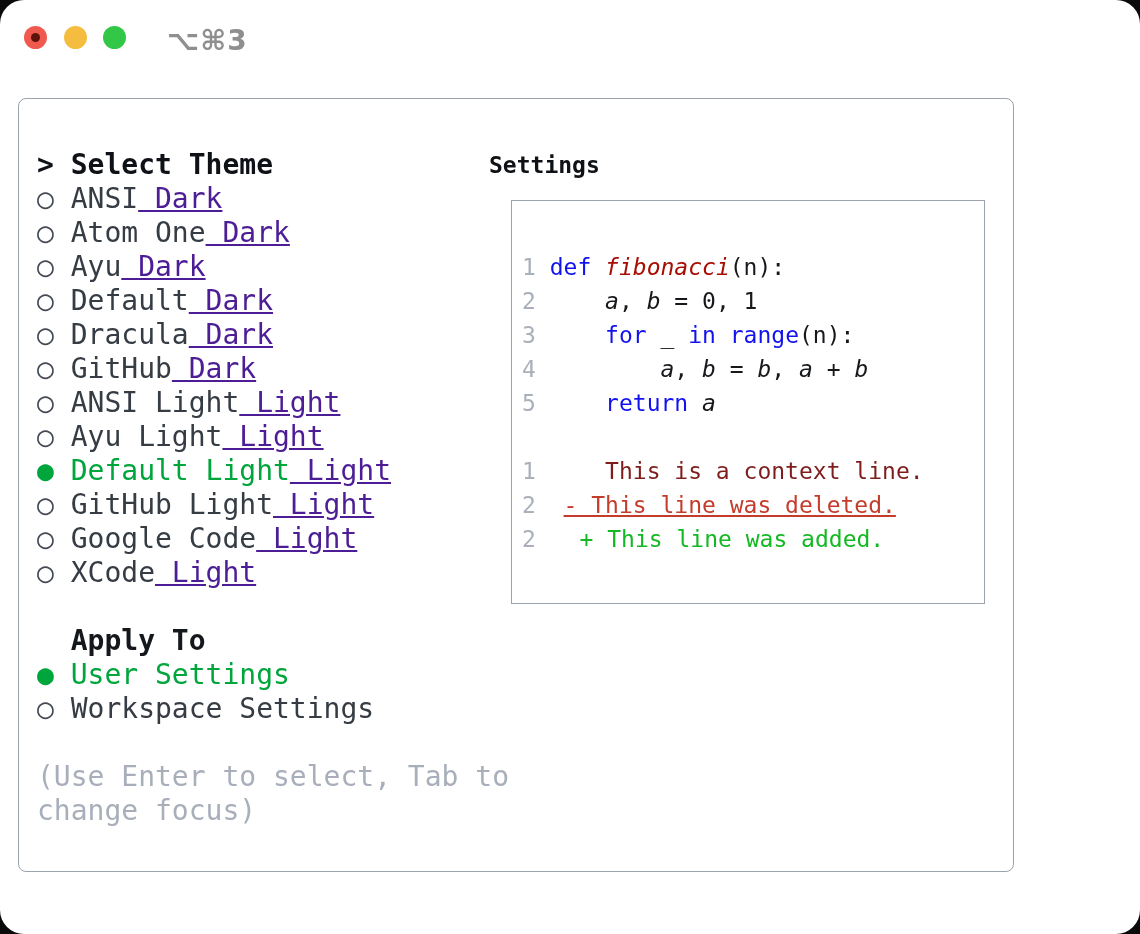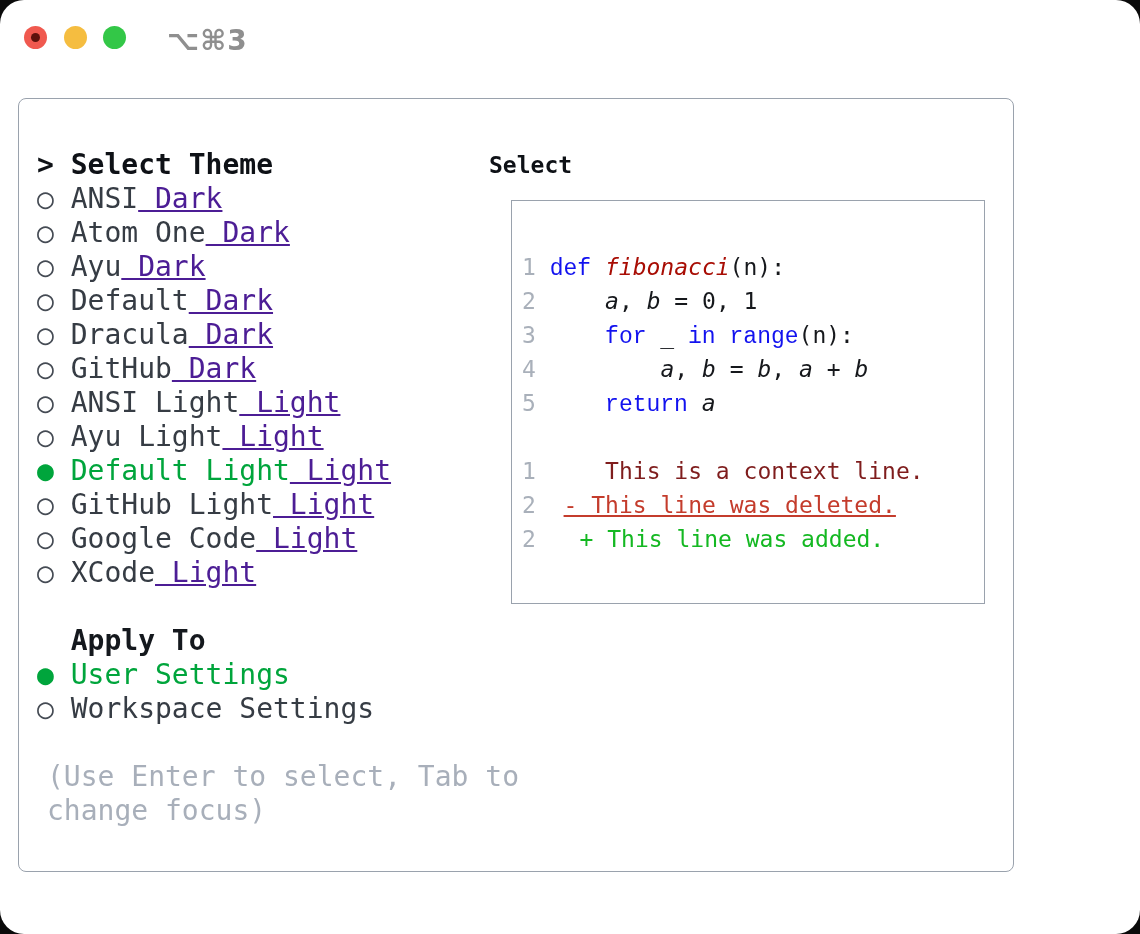--- a/index.html
+++ b/index.html
@@ -44,39 +44,39 @@
     position: absolute; left: 37px; top: 148px;
     font-size: 28px; line-height: 34px; white-space: pre;
     color: #363c44;
   }
   .row { height: 34px; }
   .prompt, .list-title { font-weight: 700; color: #0e1116; }
   .variant { color: #4c1d95; text-decoration: underline; }
   .radio { color: #454b54; }
   .sel .radio, .sel .opt-label { color: #00a53c; }
   .apply-title { color: #14181d; font-weight: bold; }
-  .hint { color: #a8afba; margin-left: 10px; }
+  .hint { color: #a8afba; }
 
   
   .preview-title {
     position: absolute; left: 489px; top: 148px;
     font-size: 23px; line-height: 34px; font-weight: 700; color: #0e1116;
   }
   .preview-box {
     position: absolute; left: 511px; top: 200px;
     width: 474px; height: 404px;
     border: 1.5px solid #9aa2ad;
     background: #ffffff;
     padding: 49px 0 0 10px;
     overflow: hidden;
   }
   .code { font-size: 23px; line-height: 34px; white-space: pre; color: #16181c; }
   .code .cl { height: 34px; }
   .ln  { color: #a9b0ba; }
-  .kw  { color: #1212ef; font-family: Liberation Mono, monospace; }
+  .kw  { color: #1212ef; }
   .fn  { color: #a80d04; font-style: italic; }
   .var { font-style: italic; }
   .ctx { color: #7f1d1d; }
   .del { color: #c43c2c; text-decoration: underline; }
   .add { color: #14b822; margin-left: 16px; }
 </style>
 </head>
 <body>
 
 <div class="window">
@@ -85,19 +85,19 @@
     <div class="tl-btn close"></div>
     <div class="tl-btn min"></div>
     <div class="tl-btn zoom"></div>
     <div class="win-title">⌥⌘3</div>
   </div>
 
   <div class="panel"></div>
 
   <div class="left-col" id="left-col"><div class="row"><span class="prompt">&gt; </span><span class="list-title">Select Theme</span></div><div class="row"><span class="radio">○ </span><span class="opt-label">ANSI</span><span class="variant"> Dark</span></div><div class="row"><span class="radio">○ </span><span class="opt-label">Atom One</span><span class="variant"> Dark</span></div><div class="row"><span class="radio">○ </span><span class="opt-label">Ayu</span><span class="variant"> Dark</span></div><div class="row"><span class="radio">○ </span><span class="opt-label">Default</span><span class="variant"> Dark</span></div><div class="row"><span class="radio">○ </span><span class="opt-label">Dracula</span><span class="variant"> Dark</span></div><div class="row"><span class="radio">○ </span><span class="opt-label">GitHub</span><span class="variant"> Dark</span></div><div class="row"><span class="radio">○ </span><span class="opt-label">ANSI Light</span><span class="variant"> Light</span></div><div class="row"><span class="radio">○ </span><span class="opt-label">Ayu Light</span><span class="variant"> Light</span></div><div class="row sel"><span class="radio">● </span><span class="opt-label">Default Light</span><span class="variant"> Light</span></div><div class="row"><span class="radio">○ </span><span class="opt-label">GitHub Light</span><span class="variant"> Light</span></div><div class="row"><span class="radio">○ </span><span class="opt-label">Google Code</span><span class="variant"> Light</span></div><div class="row"><span class="radio">○ </span><span class="opt-label">XCode</span><span class="variant"> Light</span></div><div class="row"></div><div class="row"><span class="apply-title">  Apply To</span></div><div class="row sel"><span class="radio">● </span><span class="opt-label">User Settings</span></div><div class="row"><span class="radio">○ </span><span class="opt-label">Workspace Settings</span></div><div class="row"></div><div class="row hint"><span>(Use Enter to select, Tab to</span></div><div class="row hint"><span>change focus)</span></div></div>
 
-  <div class="preview-title">Select</div>
+  <div class="preview-title">Settings</div>
 
   <div class="preview-box">
     <div class="code" id="code"><div class="cl"><span class="ln">1 </span><span class="kw">def</span><span> </span><span class="fn">fibonacci</span><span>(n):</span></div><div class="cl"><span class="ln">2 </span><span>    </span><span class="var">a</span><span>, </span><span class="var">b</span><span> = 0, 1</span></div><div class="cl"><span class="ln">3 </span><span>    </span><span class="kw">for</span><span> _ </span><span class="kw">in</span><span> </span><span class="kw">range</span><span>(n):</span></div><div class="cl"><span class="ln">4 </span><span>        </span><span class="var">a</span><span>, </span><span class="var">b</span><span> = </span><span class="var">b</span><span>, </span><span class="var">a</span><span> + </span><span class="var">b</span></div><div class="cl"><span class="ln">5 </span><span>    </span><span class="kw">return</span><span> </span><span class="var">a</span></div><div class="cl"></div><div class="cl"><span class="ln">1</span><span class="ctx">     This is a context line.</span></div><div class="cl"><span class="ln">2</span><span>  </span><span class="del">- This line was deleted.</span></div><div class="cl"><span class="ln">2</span><span>  </span><span class="add">+ This line was added.</span></div></div>
   </div>
 
 </div>
 
 </body></html>

